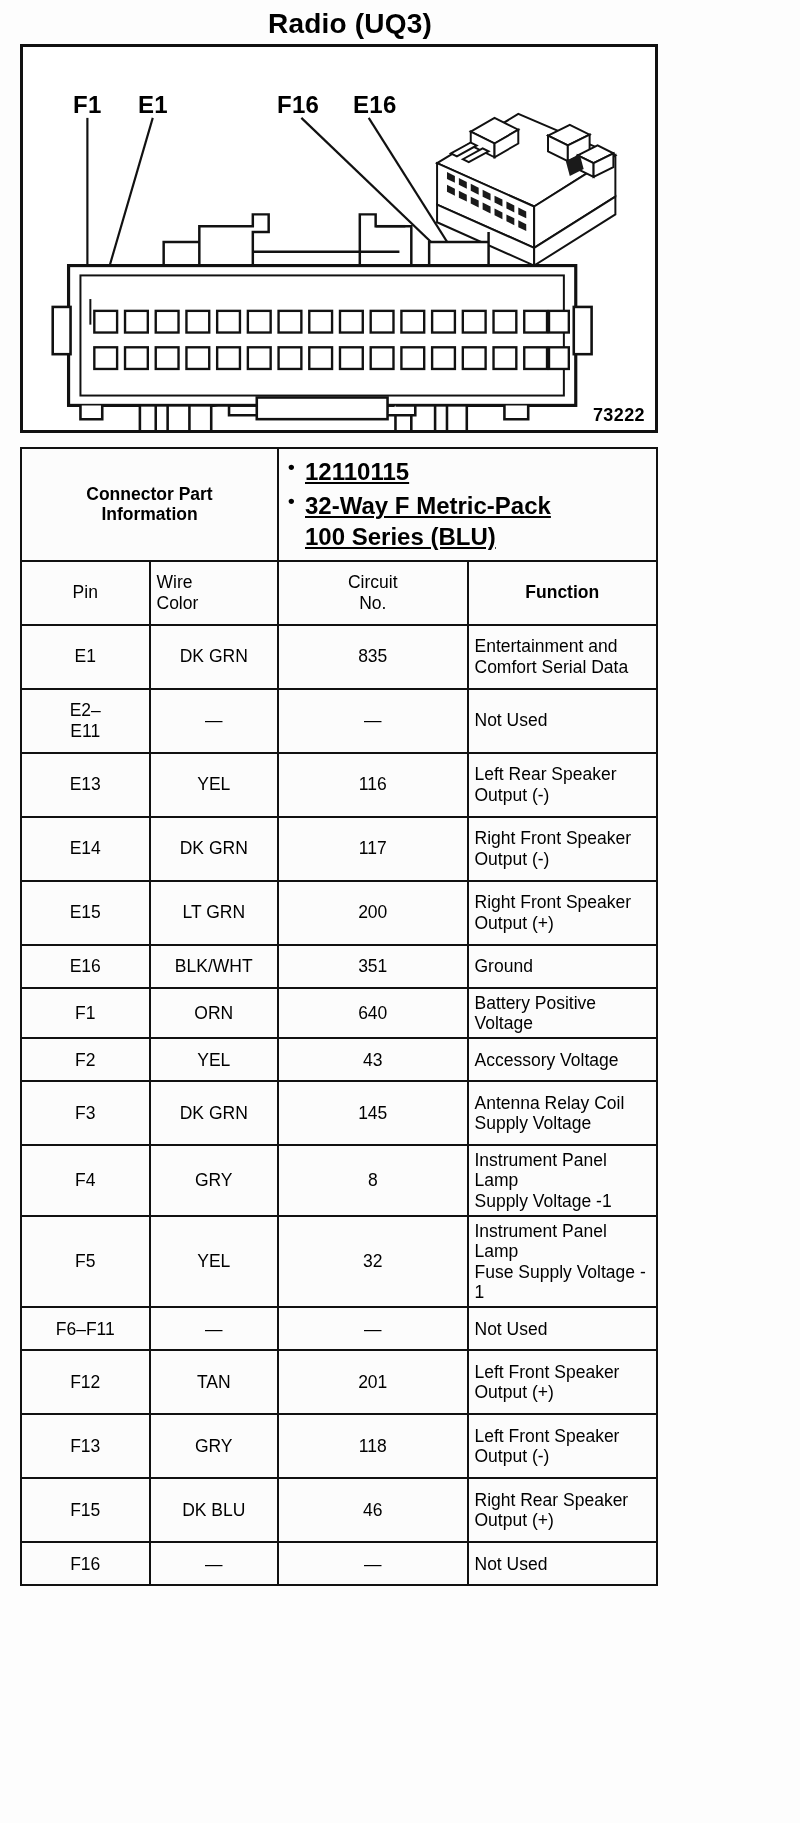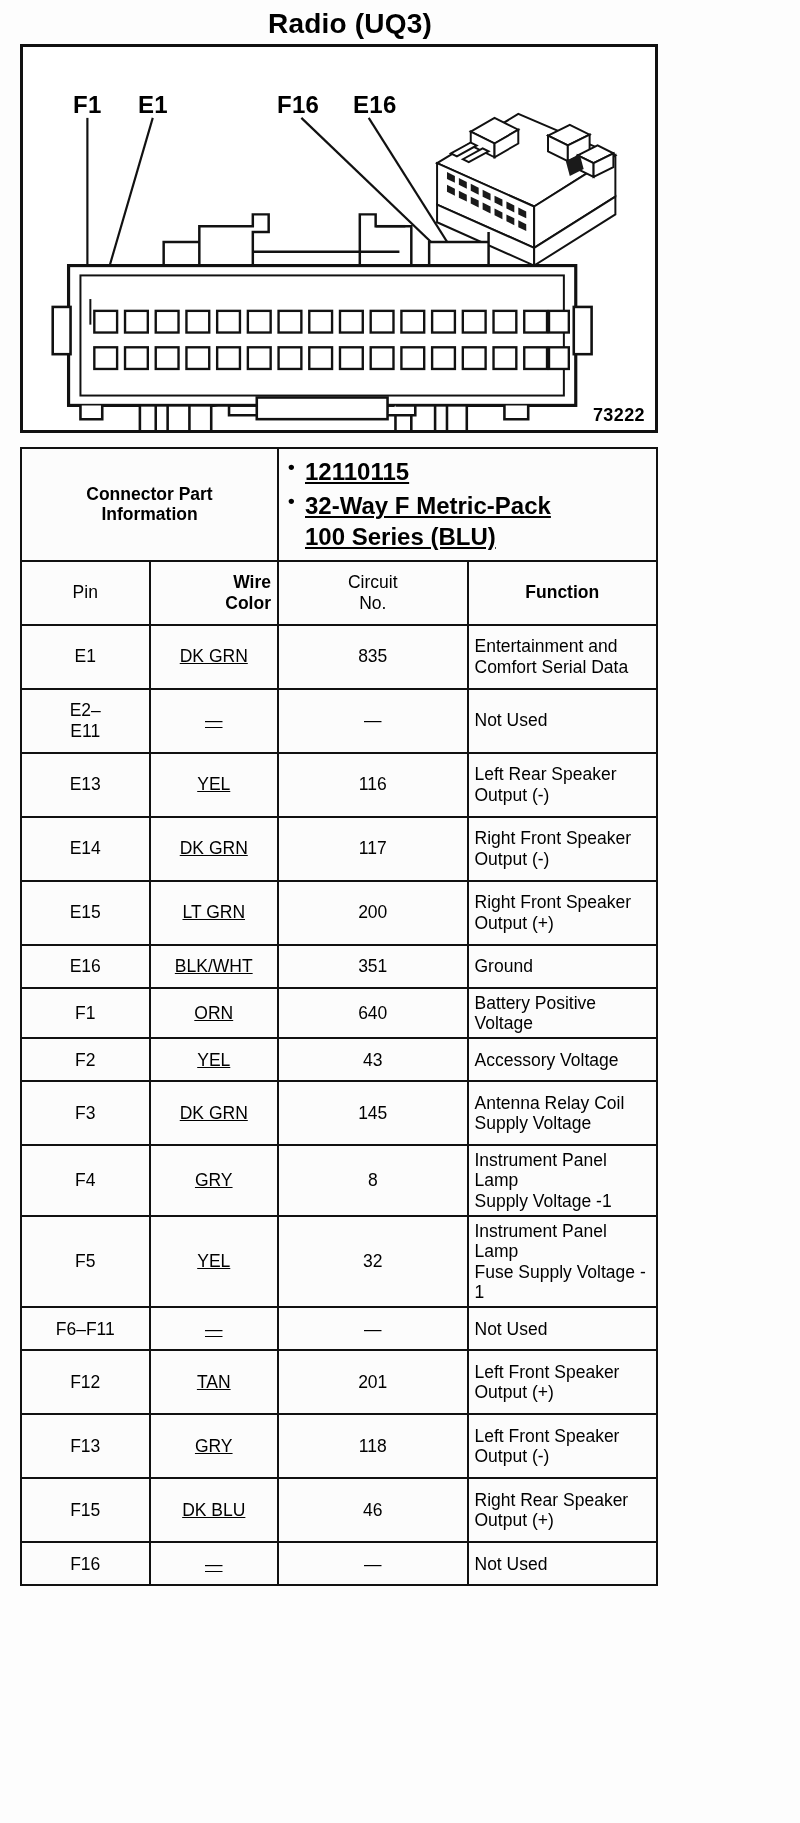--- a/index.html
+++ b/index.html
@@ -117,26 +117,26 @@
   }
   .cpi-values li:before {
     content: "\2022";
     position: absolute;
     left: -17px;
     top: -1px;
     font-size: 19px;
   }
 
   th.h-pin   { width: 103px; text-align: center; font-weight: normal; font-size: 18px; vertical-align: bottom; padding-bottom: 10px; height: 54px;}
-  th.h-wire  { width: 140px; text-align: right; font-weight: bold; font-size: 18px; line-height: 1.15; }
+  th.h-wire  { width: 140px; text-align: left; font-weight: normal; font-size: 18px; line-height: 1.15; }
   th.h-circ  { width: 103px; text-align: center; font-weight: normal; font-size: 18px; line-height: 1.15; }
   th.h-func  { text-align: center; font-weight: bold; font-size: 18px; vertical-align: bottom; padding-bottom: 10px; }
 
   td.c-pin   { text-align: center; }
-  td.c-wire  { text-align: center; text-decoration: underline; }
+  td.c-wire  { text-align: center; }
   td.c-circ  { text-align: center; }
   td.c-func  { text-align: left; padding-left: 9px; }
 
   td.tall { height: 54px; }
   td.short { height: 33px; }
 
   .dash { font-size: 19px; }
 </style>
 </head>
 <body>

